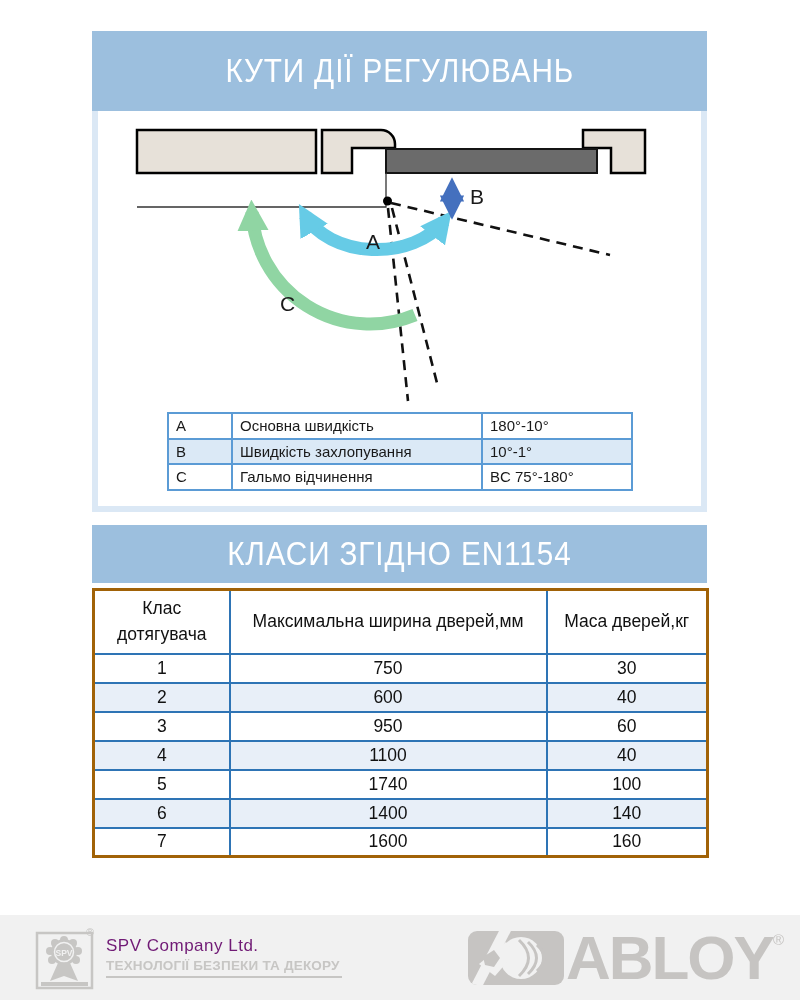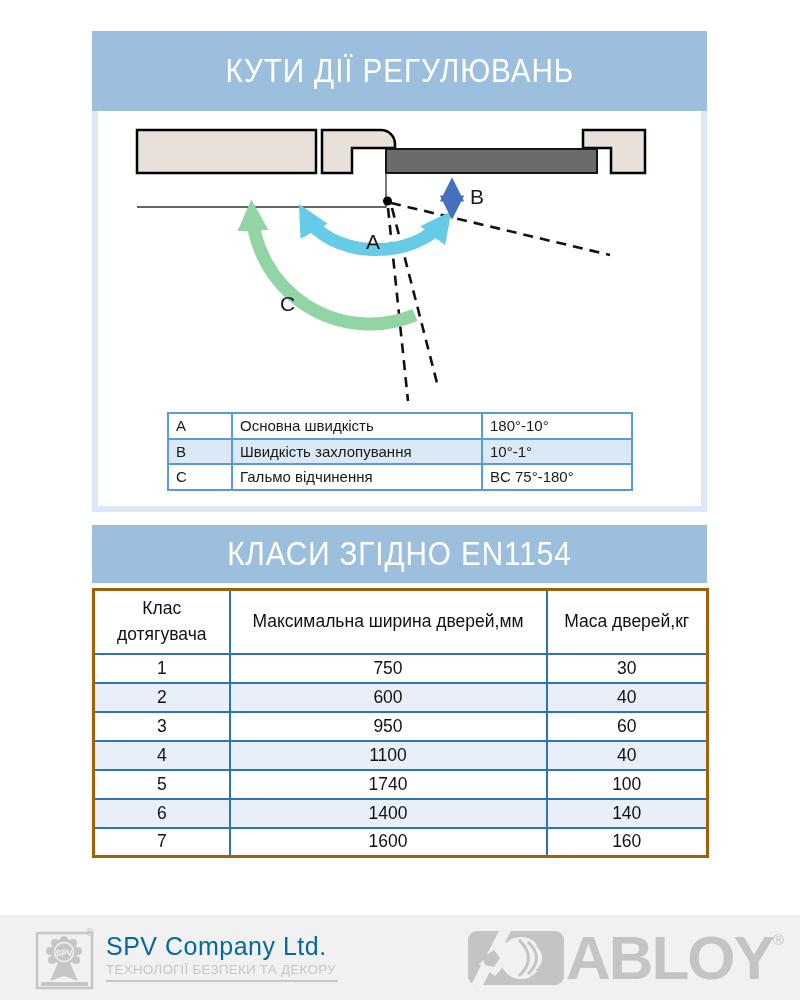--- a/index.html
+++ b/index.html
@@ -35,23 +35,23 @@
   .en-table th:first-child { padding:0 16px; }
   .en-table td { border:2px solid #2e74b5; font-size:17.5px; color:#111; height:29px; }
   .en-table tbody tr:nth-child(even) td { background:#e8eff8; }
 
   
   .footer { position:absolute; left:0; top:915px; width:800px; height:85px;
             background:#f1f1f1; display:flex; align-items:center;
             justify-content:space-between; padding:0 16px 0 34px; }
   .spv { display:flex; align-items:center; gap:10px; }
   .spv-text { display:flex; flex-direction:column; }
-  .spv-name { font-size:25px; color:#0369a1; letter-spacing:0.5px; line-height:1.1; }
+  .spv-name { font-size:17px; color:#701a75; letter-spacing:0.5px; line-height:1.1; }
   .spv-tagline { font-size:13.5px; color:#c7c6c4; letter-spacing:0.2px;
-                 border-bottom:2.5px solid #c7c6c4; padding:1px 2px 3px 0; margin-top:1px; }
+                 border-bottom:2.5px solid #c7c6c4; padding:1px 2px 3px 0; margin-top:1px;font-weight:bold; }
   .abloy { display:flex; align-items:flex-start; }
   .abloy-word { font-size:62px; font-weight:700; color:#c6c4c2;
                 letter-spacing:-2px; line-height:58px; }
   .abloy-reg { font-size:15px; color:#c6c4c2; margin-top:2px; }
 </style>
 </head>
 <body>
 
 <div class="page">
 

